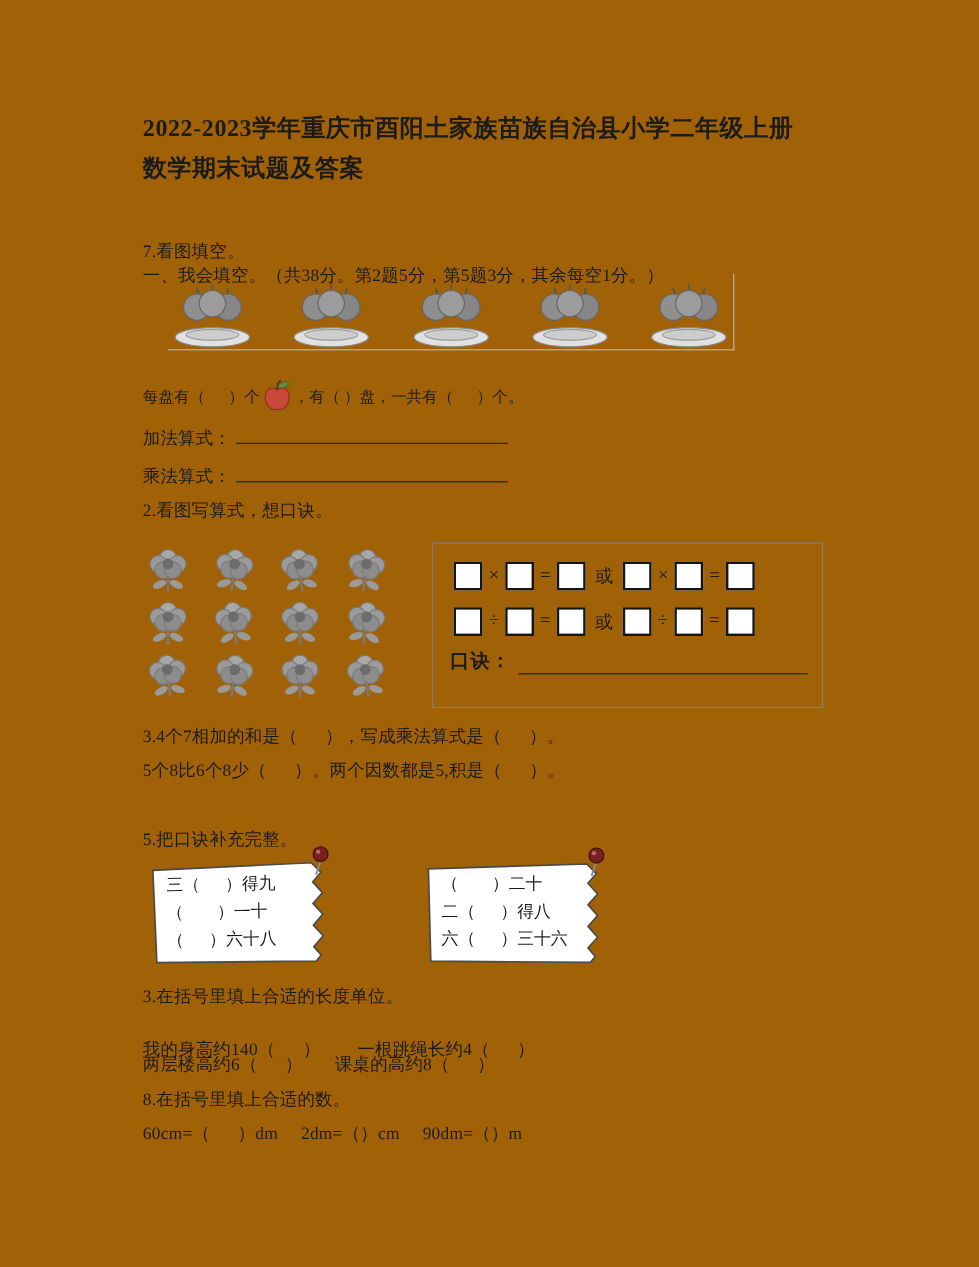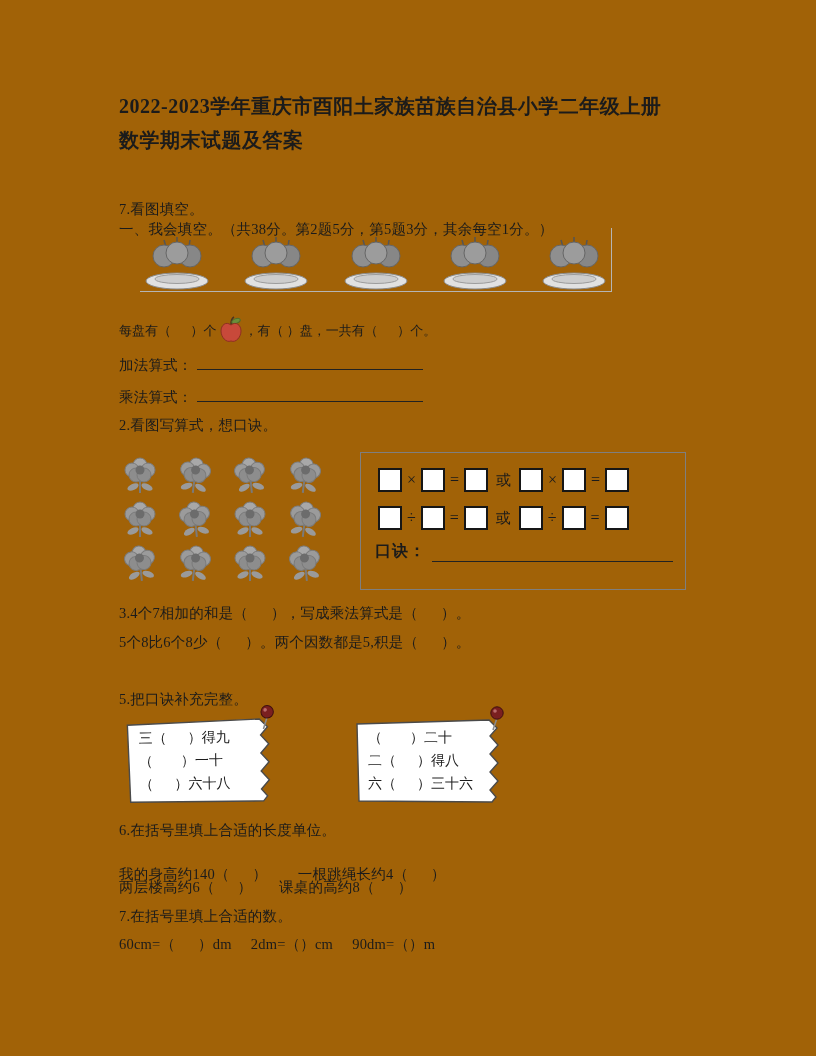--- a/index.html
+++ b/index.html
@@ -324,20 +324,20 @@
       <div data-bind="q5.right_scroll.line2">二（      ）得八</div>
       <div data-bind="q5.right_scroll.line3">六（      ）三十六</div>
     </div>
     <span class="pin"><svg viewBox="0 0 20 26" width="20" height="26">
           <line x1="10" y1="13" x2="6" y2="25" stroke="#8a8a8a" stroke-width="1.6"></line>
           <circle cx="10" cy="8" r="6.2" fill="#7a1f1f" stroke="#3f1010"></circle>
           <circle cx="8" cy="6" r="1.8" fill="#b96a6a"></circle>
         </svg></span>
   </div>
 
-  <div class="abs bodyline" style="top:821px;" data-bind="q6.label">6.在括号里填上合适的长度单位。</div>
+  <div class="abs bodyline" style="top:821px;" data-bind="q6.label">3.在括号里填上合适的长度单位。</div>
   <div class="abs bodyline" style="top:849px;margin-top:16px;" data-bind="q6.line1">我的身高约140（      ）        一根跳绳长约4（      ）</div>
   <div class="abs bodyline" style="top:878px;" data-bind="q6.line2">两层楼高约6（      ）       课桌的高约8（      ）</div>
 
-  <div class="abs bodyline" style="top:907px;" data-bind="q7.label">7.在括号里填上合适的数。</div>
+  <div class="abs bodyline" style="top:907px;" data-bind="q7.label">8.在括号里填上合适的数。</div>
   <div class="abs bodyline" style="top:935px;" data-bind="q7.line1">60cm=（      ）dm     2dm=（）cm     90dm=（）m</div>
 
 </div>
 
 </body></html>

